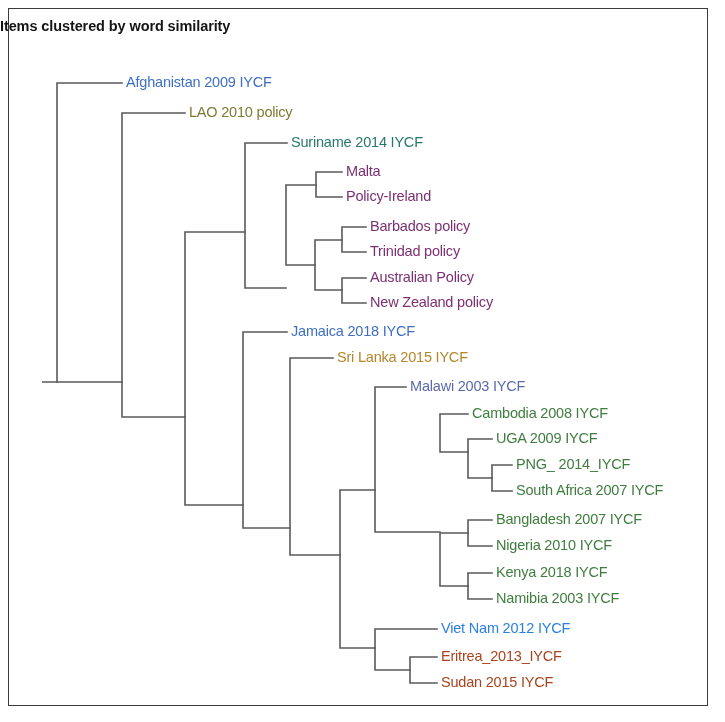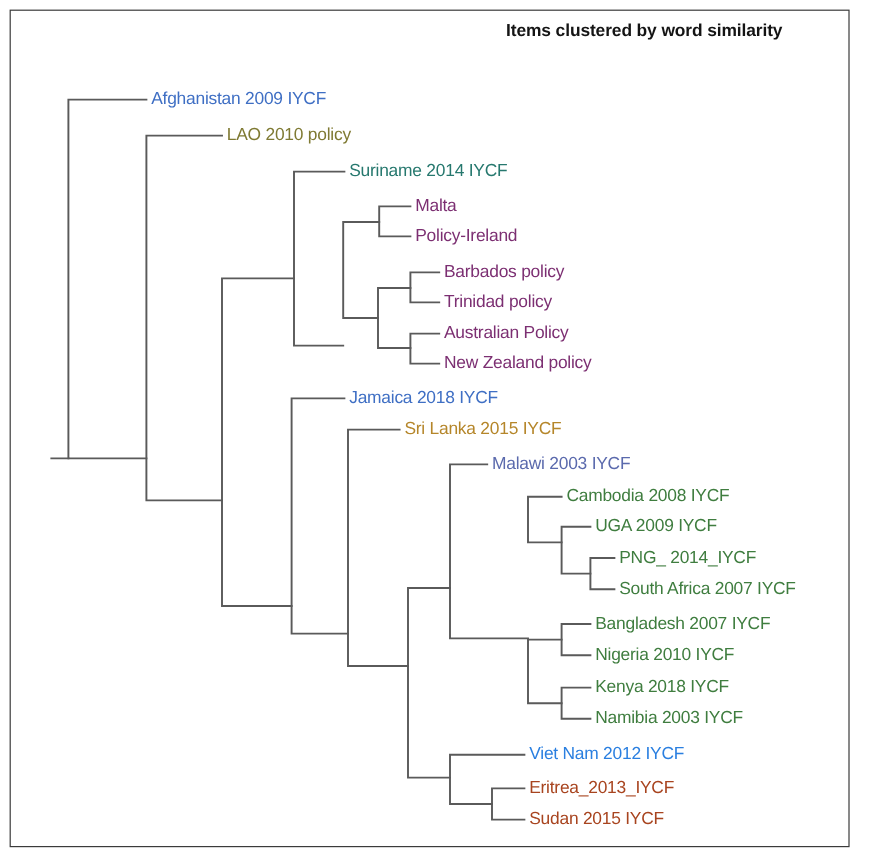--- a/index.html
+++ b/index.html
@@ -29,21 +29,21 @@
     height: 698px;
     border: 1.5px solid #3b3b3b;
     box-sizing: border-box;
     background: #ffffff;
   }
   #chart-title {
     position: absolute;
     left: 0;
     top: 18px;
     width: 652px;
-    text-align: right;
+    text-align: left;
     font-family: "Liberation Sans", sans-serif;
     font-size: 14.5px;
     font-weight: bold;
     color: #141414;
     letter-spacing: -0.1px;
   }
   #dendrogram-svg {
     position: absolute;
     left: 0;
     top: 0;

